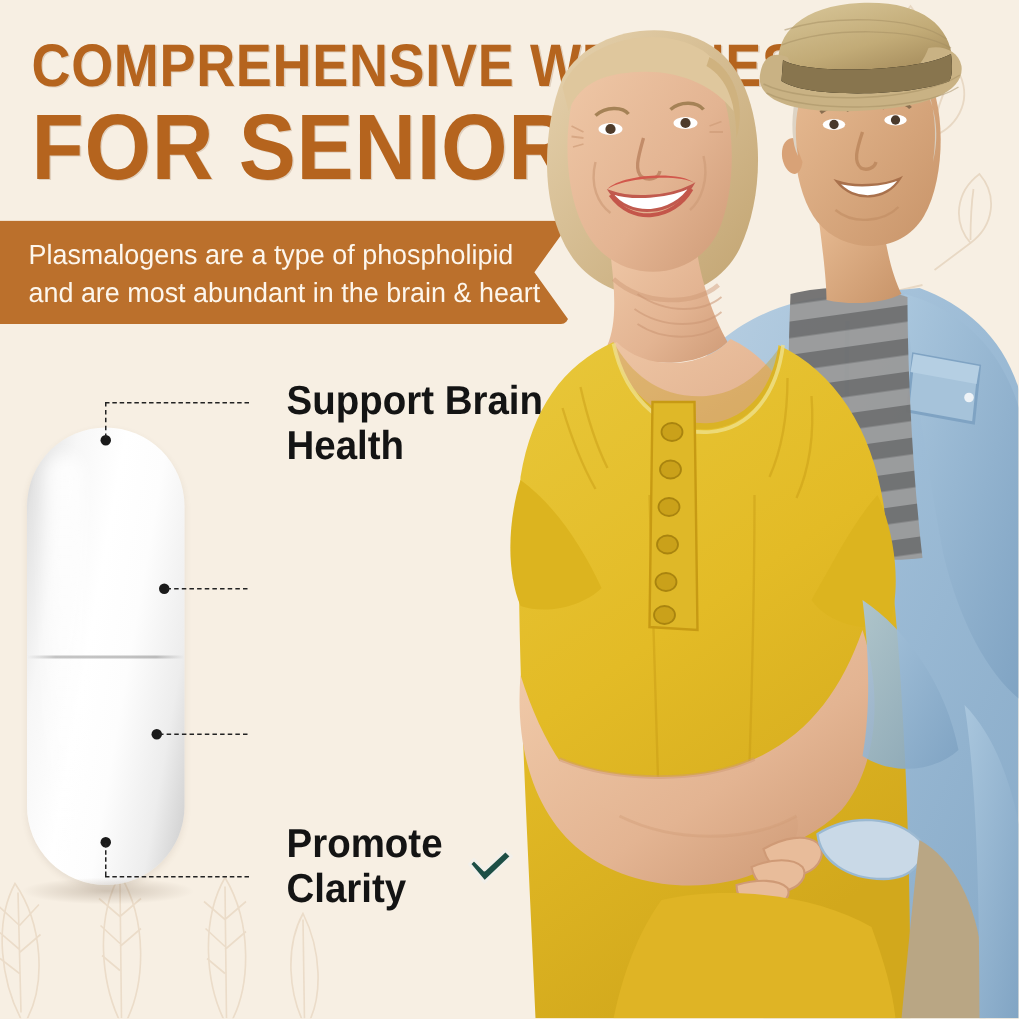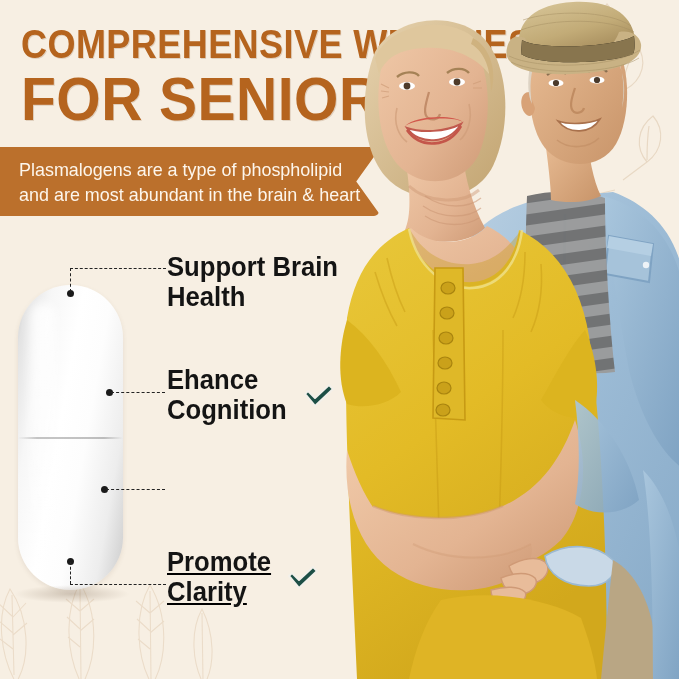--- a/index.html
+++ b/index.html
@@ -91,21 +91,21 @@
     border-top:1.6px dashed #222;
   }
   .dash-v{
     position:absolute; width:0;
     border-left:1.6px dashed #222;
   }
 
   
   .feature{
     position:absolute;
-    display:flex; align-items:center; gap:9px;
+    display:flex; align-items:center; gap:9px;margin-left:24px;
   }
   .feature-text{
     font-family:"Liberation Sans Narrow","Liberation Sans",sans-serif;
     font-weight:700;
     font-size:27px; line-height:30px;
     color:#141414;
     white-space:pre-line;
     transform:scaleX(.95); transform-origin:left center;
   }
   .check{ flex:0 0 auto; width:34px; height:26px; }
@@ -192,30 +192,23 @@
   </div>
 
   <div class="feature" id="f0" style="left:167px; top:252px;">
     <span class="feature-text">Support Brain
 Health</span>
     <svg class="check" viewBox="0 0 34 26">
       <path d="M3 12 L6 9 L13 16 L27 3 L31 7 L13 24 Z" fill="#1d4f46" stroke="#f3f0ea" stroke-width="2" stroke-linejoin="round"></path>
     </svg>
   </div>
 
-  <div class="feature" id="f1" style="left:167px; top:365px;">
-    <span class="feature-text">Ehance
-Cognition</span>
-    <svg class="check" viewBox="0 0 34 26">
-      <path d="M3 12 L6 9 L13 16 L27 3 L31 7 L13 24 Z" fill="#1d4f46" stroke="#f3f0ea" stroke-width="2" stroke-linejoin="round"></path>
-    </svg>
-  </div>
-
-
-  <div class="feature" id="f3" style="left:167px; top:547px;text-decoration:underline;">
+
+
+  <div class="feature" id="f3" style="left:167px; top:547px;">
     <span class="feature-text">Promote
 Clarity</span>
     <svg class="check" viewBox="0 0 34 26">
       <path d="M3 12 L6 9 L13 16 L27 3 L31 7 L13 24 Z" fill="#1d4f46" stroke="#f3f0ea" stroke-width="2" stroke-linejoin="round"></path>
     </svg>
   </div>
 
   <svg id="photo" viewBox="0 0 372 679" preserveAspectRatio="xMidYMin meet">
     <defs>
       <linearGradient id="denim" x1="0" y1="0" x2="1" y2="1">

